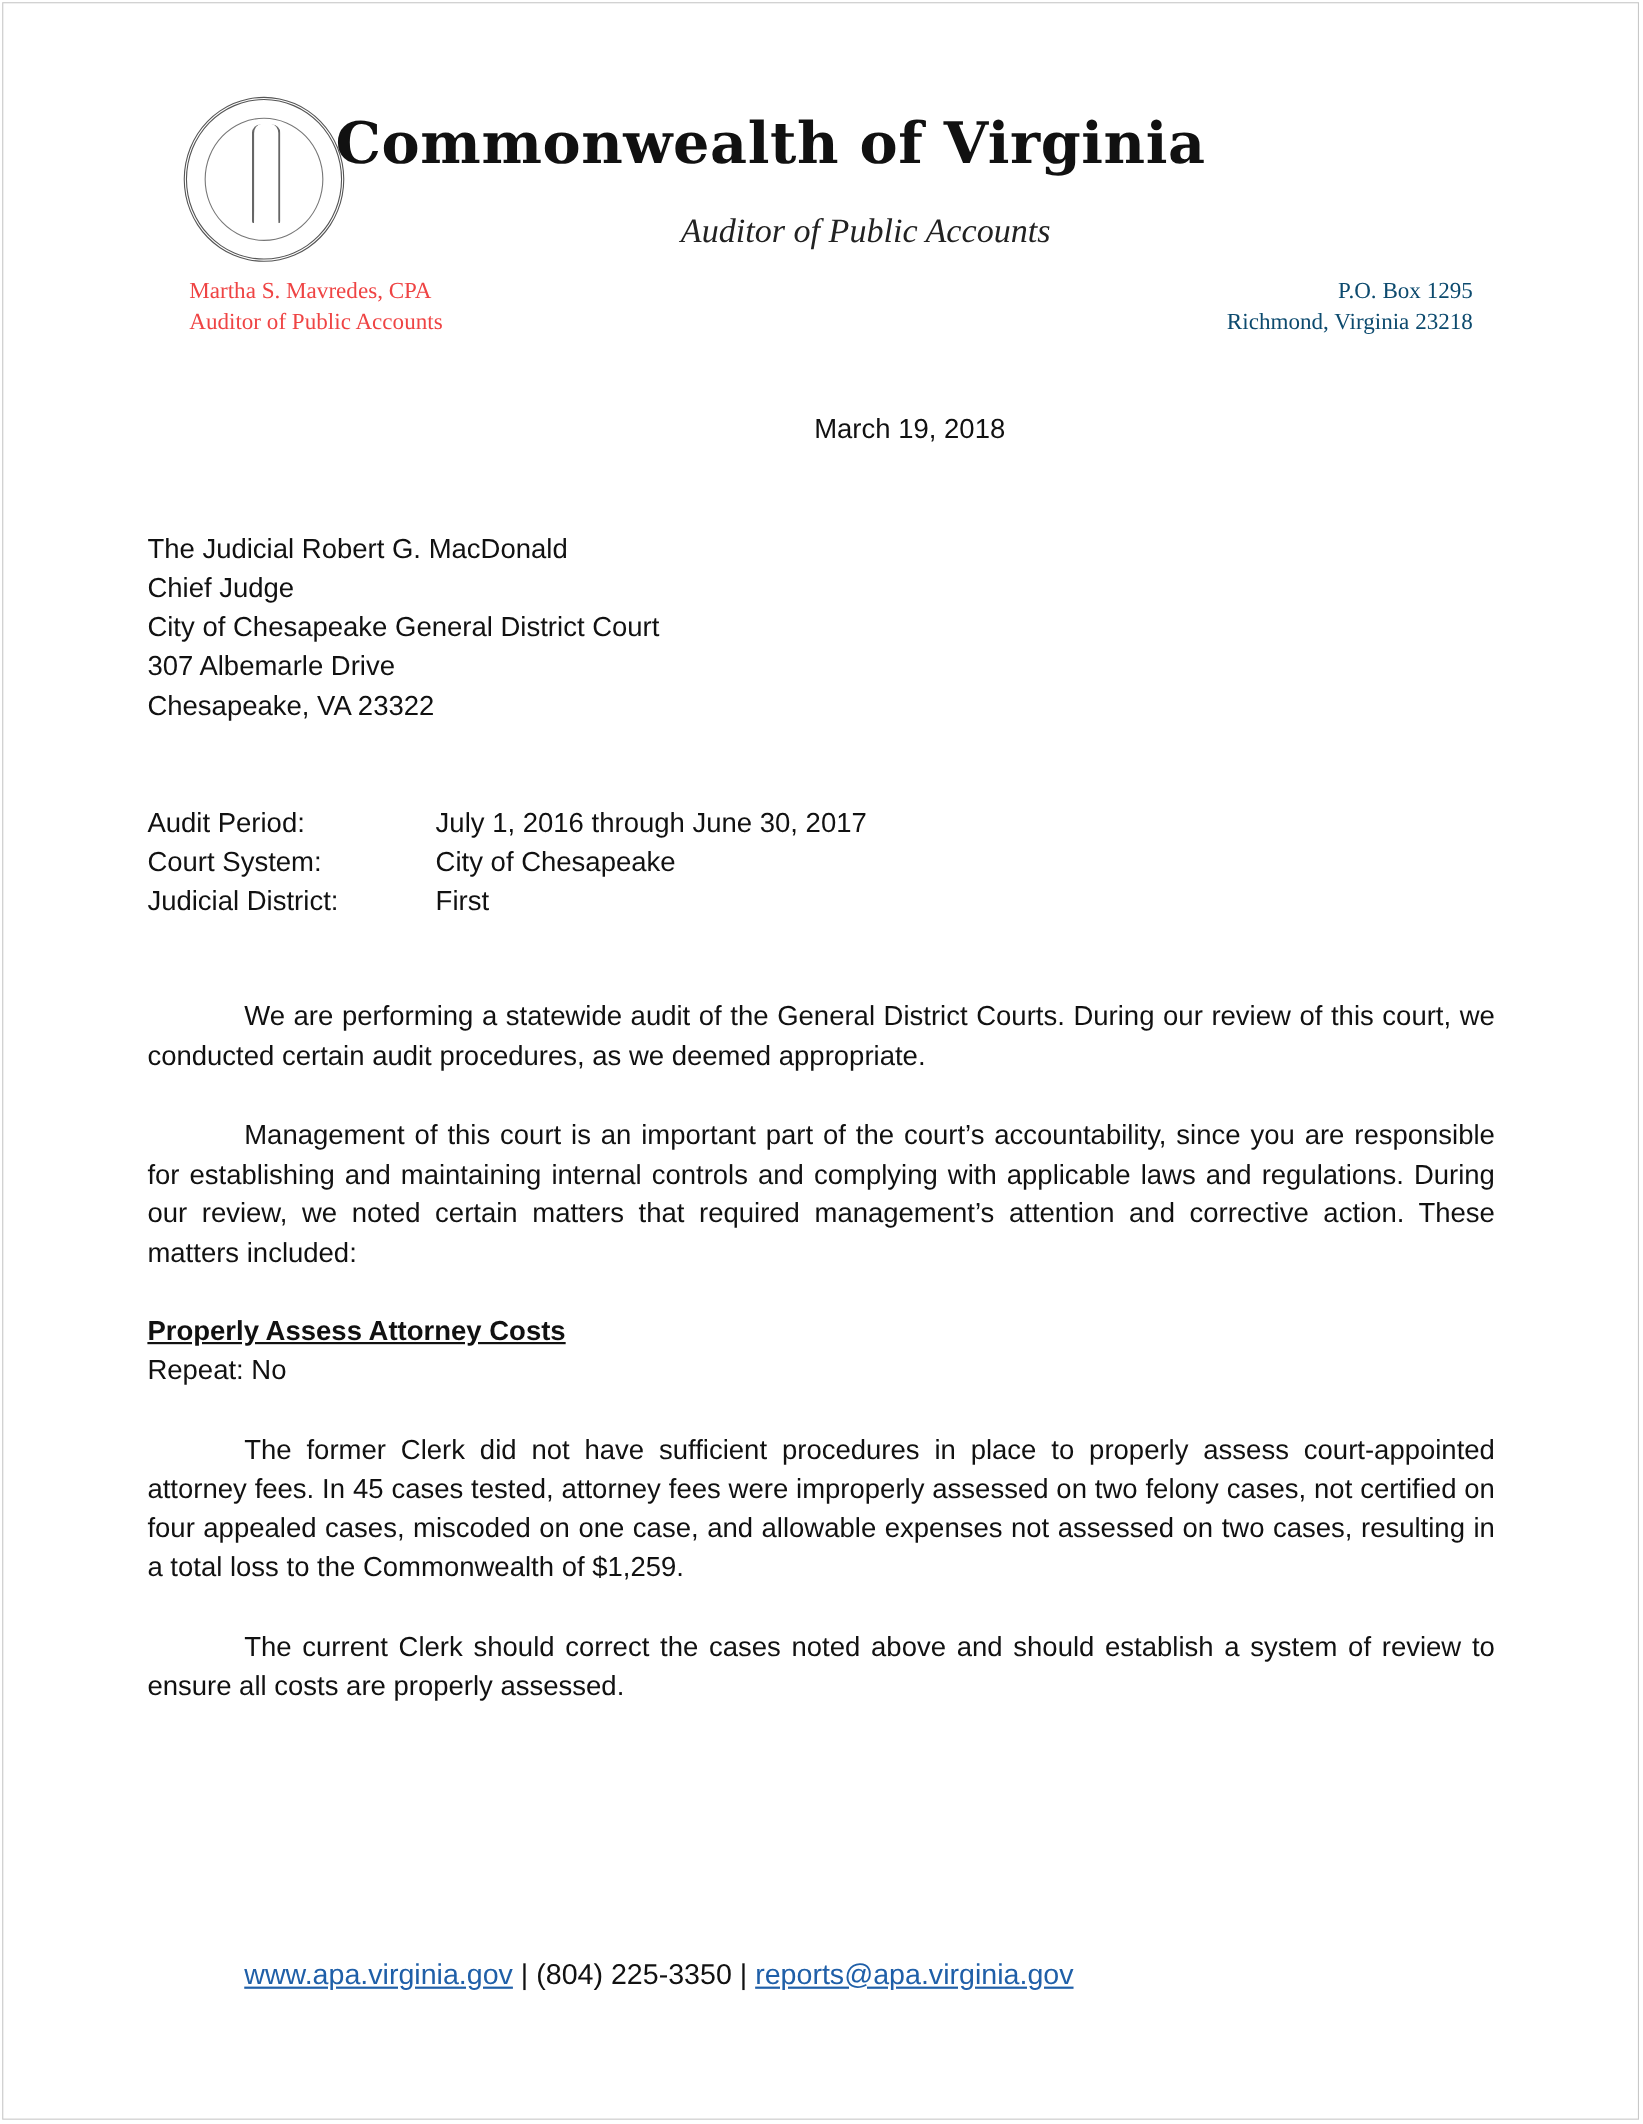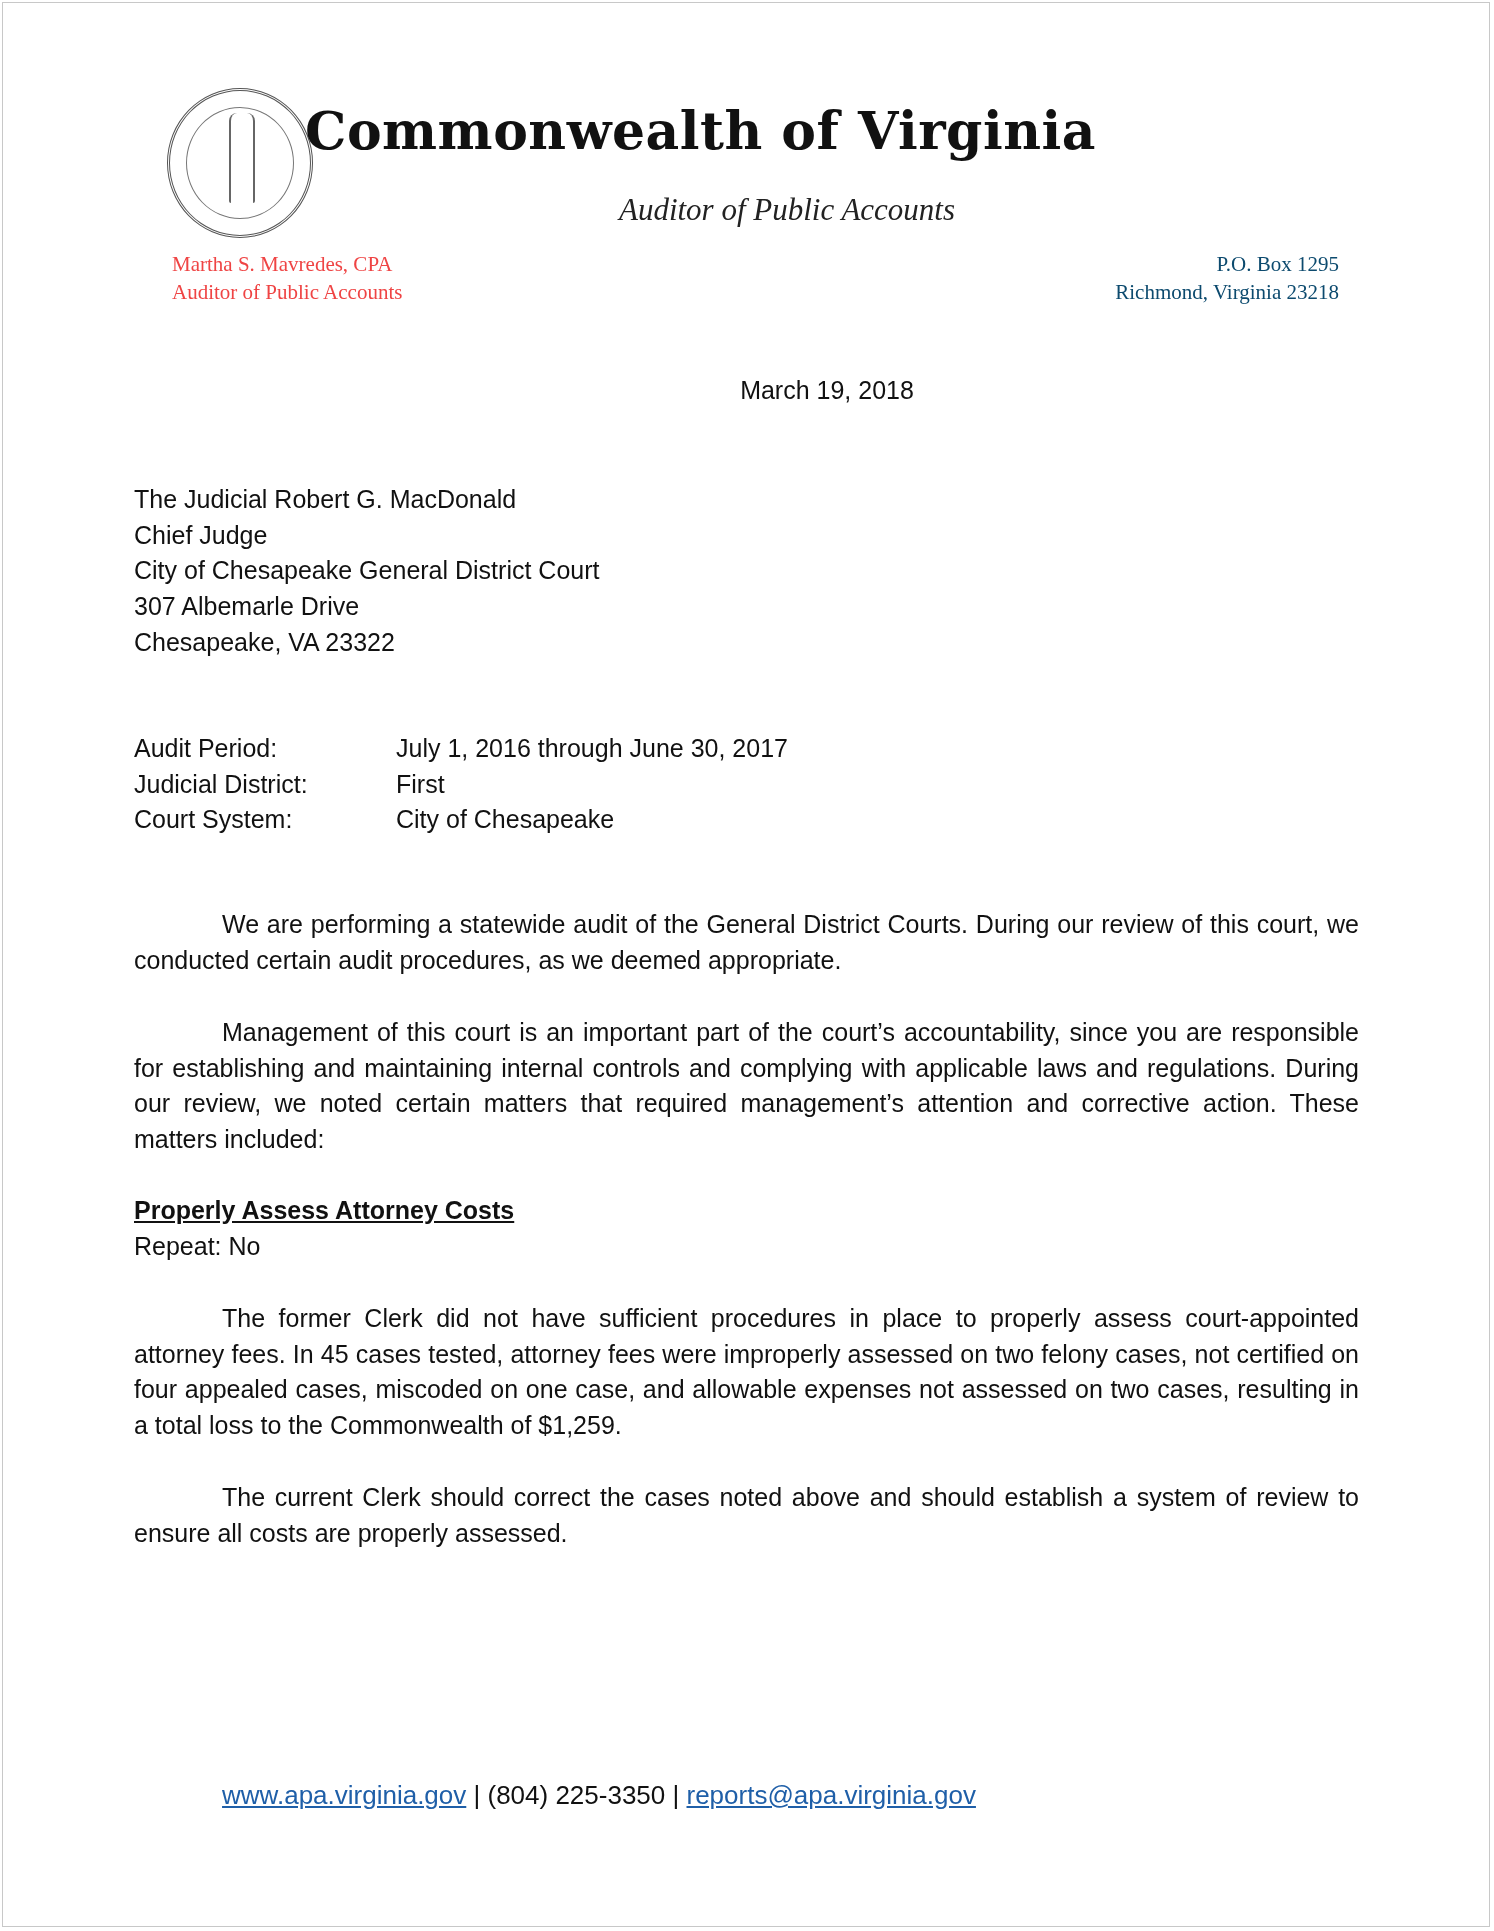--- a/index.html
+++ b/index.html
@@ -55,26 +55,26 @@
   <div>307 Albemarle Drive</div>
   <div>Chesapeake, VA  23322</div>
 </div>
 
 <div class="body-text info">
   <div class="info-row">
     <span class="info-label">Audit Period:</span>
     <span>July 1, 2016 through June 30, 2017</span>
   </div>
   <div class="info-row">
+    <span class="info-label">Court System:</span>
+    <span>City of Chesapeake</span>
+  </div>
+  <div class="info-row">
     <span class="info-label">Judicial District:</span>
     <span>First</span>
-  </div>
-  <div class="info-row">
-    <span class="info-label">Court System:</span>
-    <span>City of Chesapeake</span>
   </div>
 </div>
 
 <p class="body-text para" style="top:907px;">We are performing a statewide audit of the General District Courts.  During our review of this court, we conducted certain audit procedures, as we deemed appropriate.</p>
 <p class="body-text para" style="top:1015px;">Management of this court is an important part of the court’s accountability, since you are responsible for establishing and maintaining internal controls and complying with applicable laws and regulations.  During our review, we noted certain matters that required management’s attention and corrective action.  These matters included:</p>
 
 <div class="body-text heading">Properly Assess Attorney Costs</div>
 <div class="body-text repeat">Repeat: No</div>
 
 <p class="body-text para" style="top:1301px;">The former Clerk did not have sufficient procedures in place to properly assess court-appointed attorney fees.  In 45 cases tested, attorney fees were improperly assessed on two felony cases, not certified on four appealed cases, miscoded on one case, and allowable expenses not assessed on two cases, resulting in a total loss to the Commonwealth of $1,259.</p>

